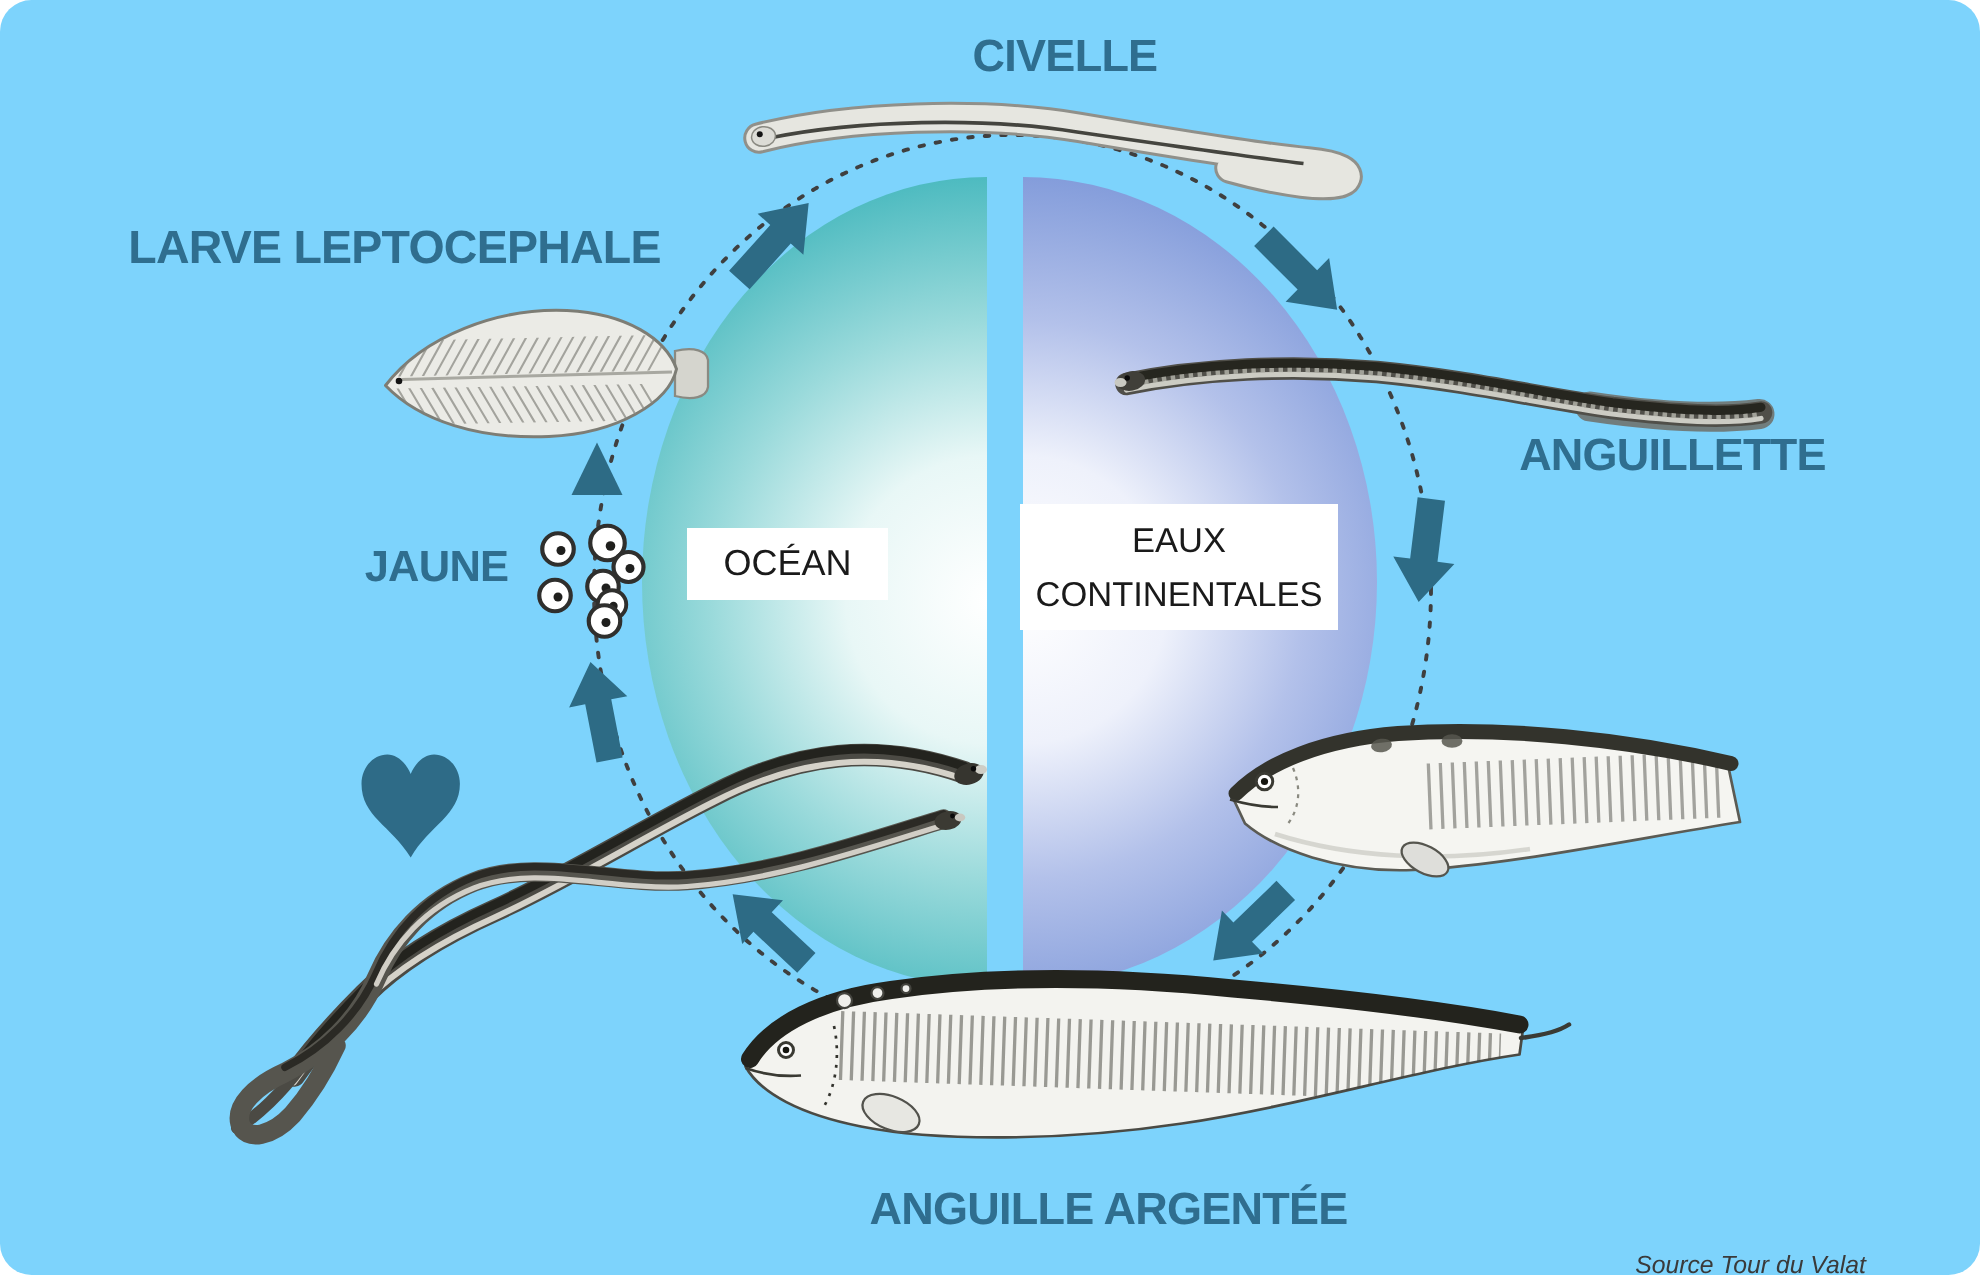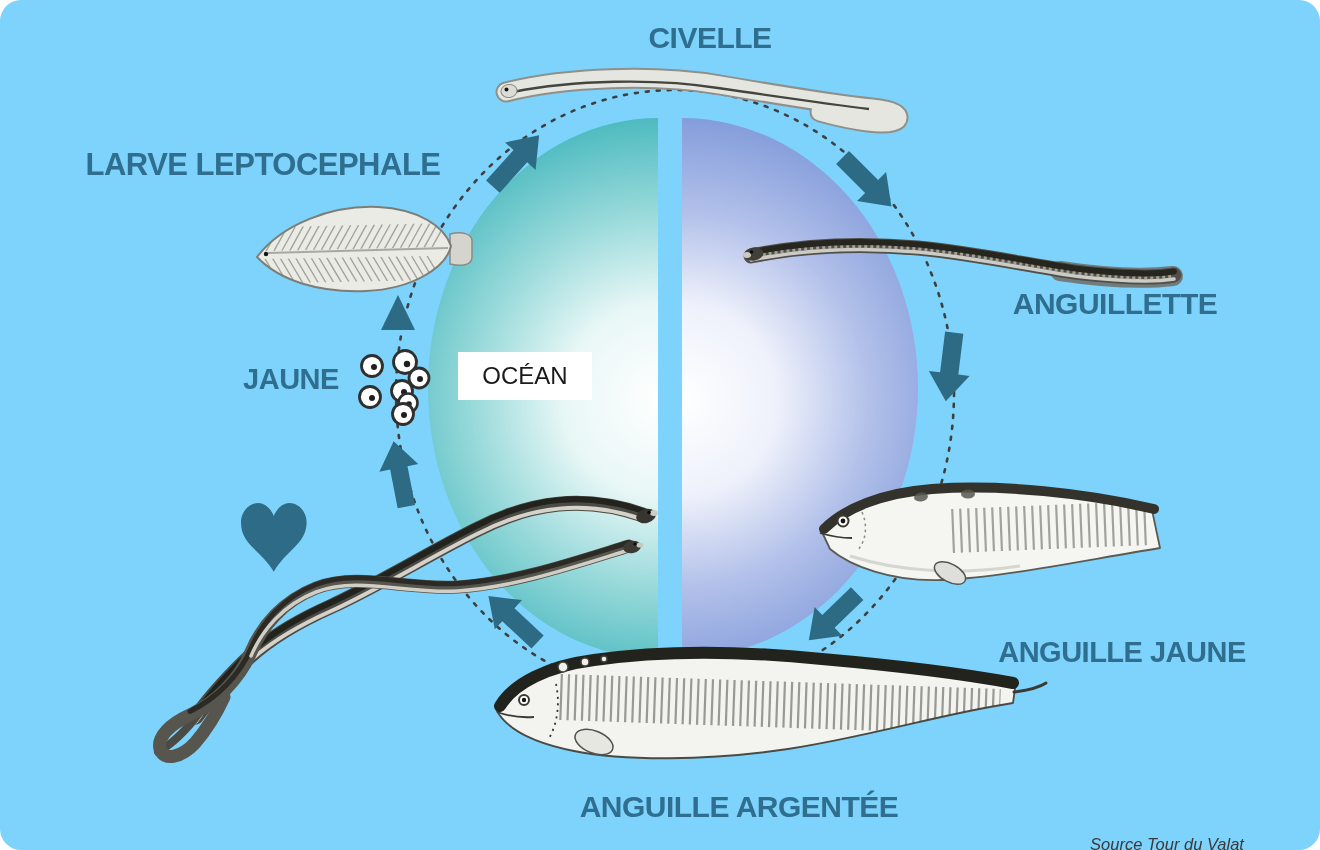--- a/index.html
+++ b/index.html
@@ -192,23 +192,26 @@
   </g>
 
   <g transform="translate(241,503) scale(2.05,2.32)">
     <path fill="#2e6b87" d="M23.6,0c-3.4,0-6.3,2.7-7.6,5.6C14.7,2.7,11.8,0,8.4,0C3.8,0,0,3.8,0,8.4c0,9.4,9.5,11.9,16,21.2c6.1-9.3,16-12.1,16-21.2C32,3.8,28.2,0,23.6,0z"></path>
   </g>
 </svg>
 
 <div class="lbl s30" style="left:710px;top:38px;">CIVELLE</div>
 <div class="lbl s31" style="left:263px;top:165px;">LARVE LEPTOCEPHALE</div>
 <div class="lbl s30" style="left:1103px;top:304px;margin-left:12px;">ANGUILLETTE</div>
-<div class="lbl s29" style="left:1122px;top:652px;">ANGUILLE JAUNE</div>
 <div class="lbl s30" style="left:739px;top:807px;">ANGUILLE ARGENTÉE</div>
 <div class="lbl s29" style="left:291px;top:379px;">JAUNE</div>
 
 <div class="zone-box" id="ocean-box">
   <span>OCÉAN</span>
 </div>
+<div class="zone-box" id="cont-box">
+  <span>EAUX</span>
+  <span>CONTINENTALES</span>
+</div>
 
 <div id="source-note">Source Tour du Valat</div>
 
 </div>
 
 </body></html>

